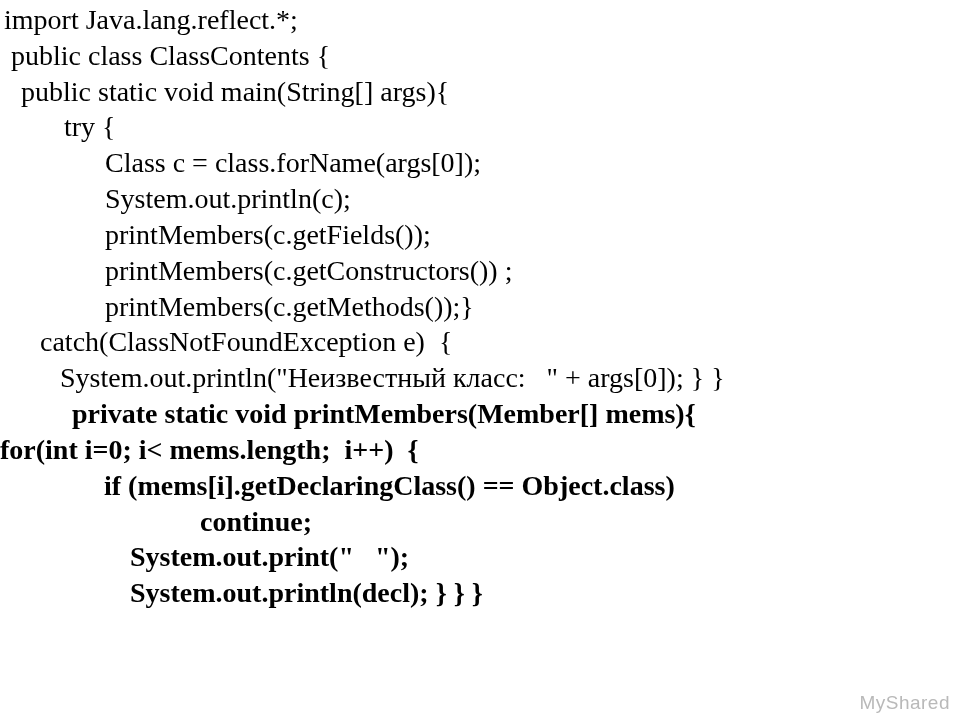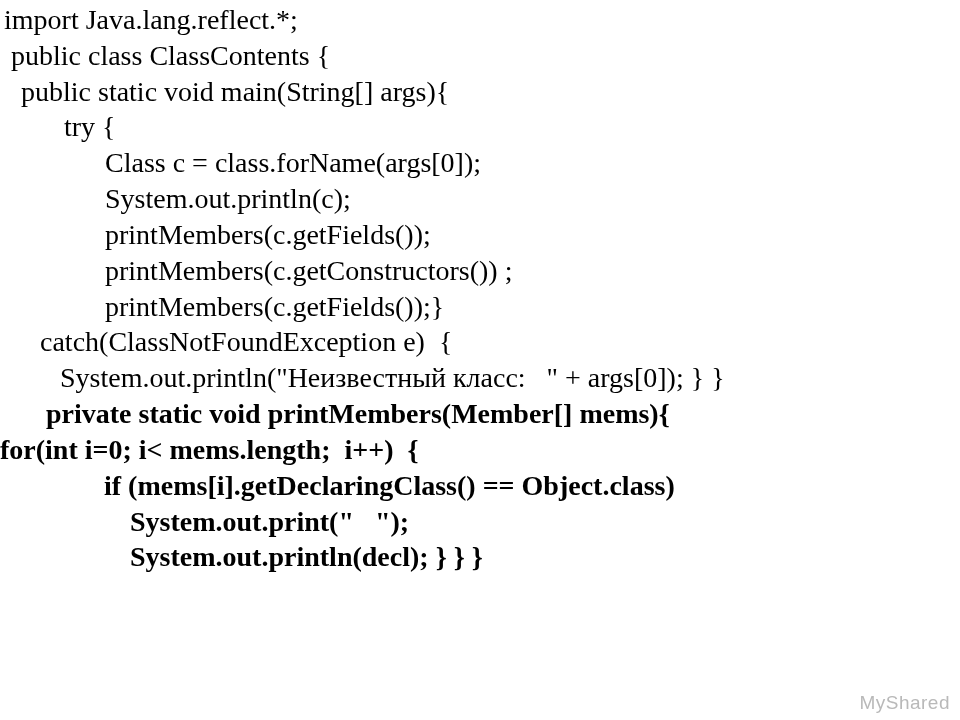--- a/index.html
+++ b/index.html
@@ -21,21 +21,21 @@
     }
     .line {
       white-space: pre;
     }
     .ind0 { padding-left: 4px; }
     .ind2 { padding-left: 21px; }
     .ind3 { padding-left: 64px; }
     .ind4 { padding-left: 105px; }
     .ind5 { padding-left: 40px; }
     .ind6 { padding-left: 60px; }
-    .indb1 { padding-left: 46px; }
+    .indb1 { padding-left: 72px; }
     .indb2 { }
     .indb3 { padding-left: 104px; }
     .indb4 { padding-left: 200px; }
     .indb5 { padding-left: 130px; }
     .bold { font-weight: bold; }
     .watermark {
       position: absolute;
       bottom: 6px;
       right: 10px;
       font-size: 19px;
@@ -49,23 +49,24 @@
 
 <div class="code-container">
   <div class="line ind0">import Java.lang.reflect.*;</div>
   <div class="line ind0"> public class ClassContents {</div>
   <div class="line ind2">public static void main(String[] args){</div>
   <div class="line ind3">try {</div>
   <div class="line ind4">Class c = class.forName(args[0]);</div>
   <div class="line ind4">System.out.println(c);</div>
   <div class="line ind4">printMembers(c.getFields());</div>
   <div class="line ind4">printMembers(c.getConstructors()) ;</div>
-  <div class="line ind4">printMembers(c.getFields());}</div>
+  <div class="line ind4">printMembers(c.getMethods());}</div>
   <div class="line ind5">catch(ClassNotFoundException e)  {</div>
   <div class="line ind6">System.out.println("Неизвестный класс:   " + args[0]); } }</div>
   <div class="line indb1 bold">private static void printMembers(Member[] mems){</div>
   <div class="line indb2 bold">for(int i=0; i&lt; mems.length;  i++)  {</div>
   <div class="line indb3 bold">if (mems[i].getDeclaringClass() == Object.class)</div>
+  <div class="line indb4 bold">continue;</div>
   <div class="line indb5 bold">System.out.print("   ");</div>
   <div class="line indb5 bold">System.out.println(decl); } } }</div>
 </div>
 
 <div class="watermark">MyShared</div>
 
 </body></html>

